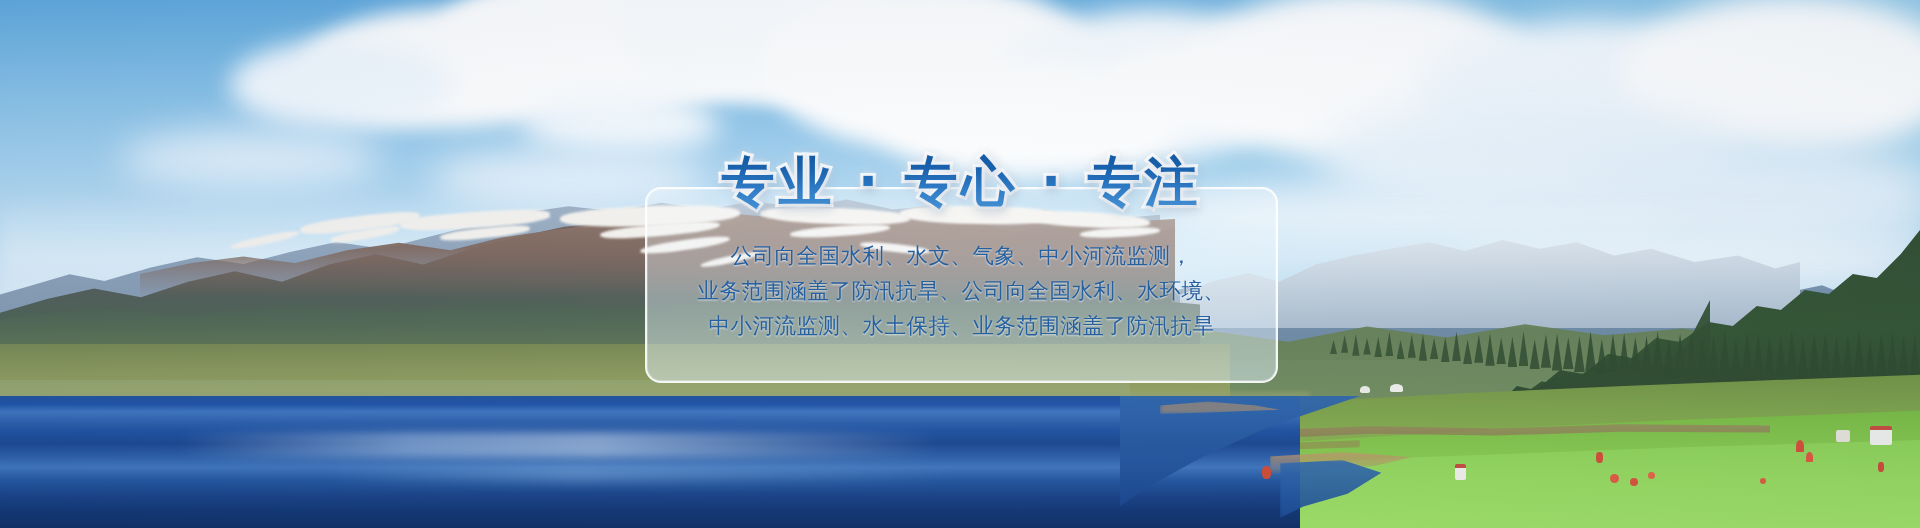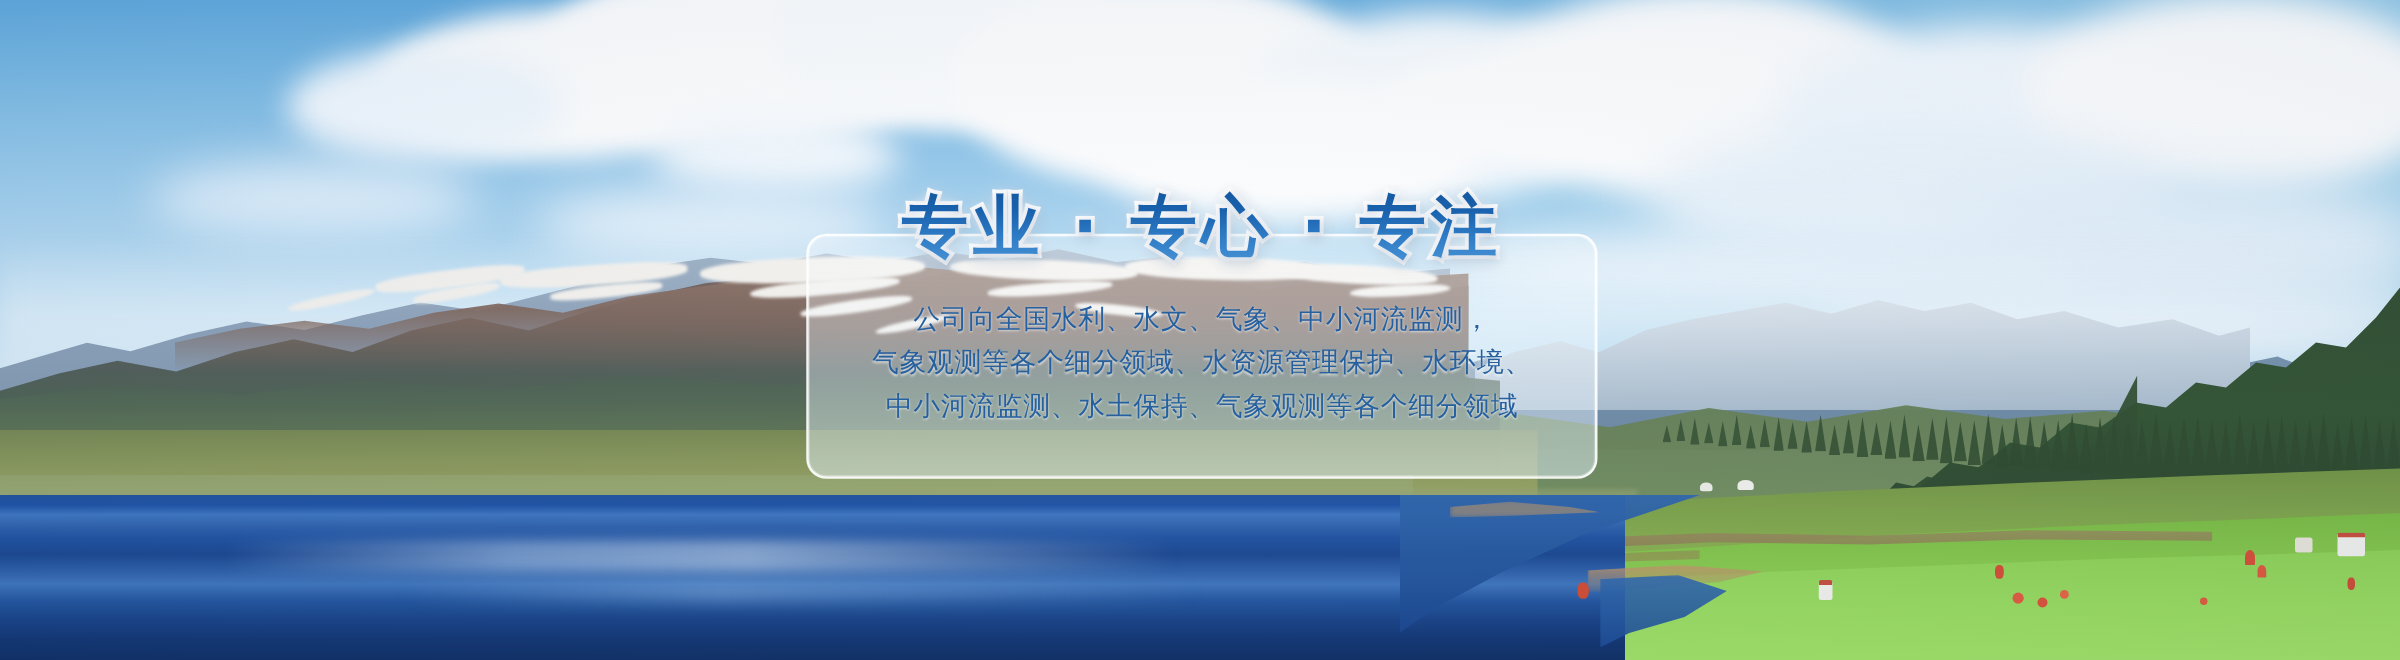--- a/index.html
+++ b/index.html
@@ -479,17 +479,17 @@
 
   <div class="grade"></div>
 
   <div class="card"></div>
 
   <div class="card-title-outline">专业 · 专心 · 专注</div>
   <div class="card-title">专业 · 专心 · 专注</div>
 
   <div class="card-body">
     <span class="ln">公司向全国水利、水文、气象、中小河流监测，</span>
-    <span class="ln">气象观测等各个细分领域、水资源管理保护、水环境、</span>
-    <span class="ln">中小河流监测、水土保持、气象观测等各个细分领域</span>
+    <span class="ln">业务范围涵盖了防汛抗旱、公司向全国水利、水环境、</span>
+    <span class="ln">中小河流监测、水土保持、业务范围涵盖了防汛抗旱</span>
   </div>
 
 </div>
 
 </body></html>

